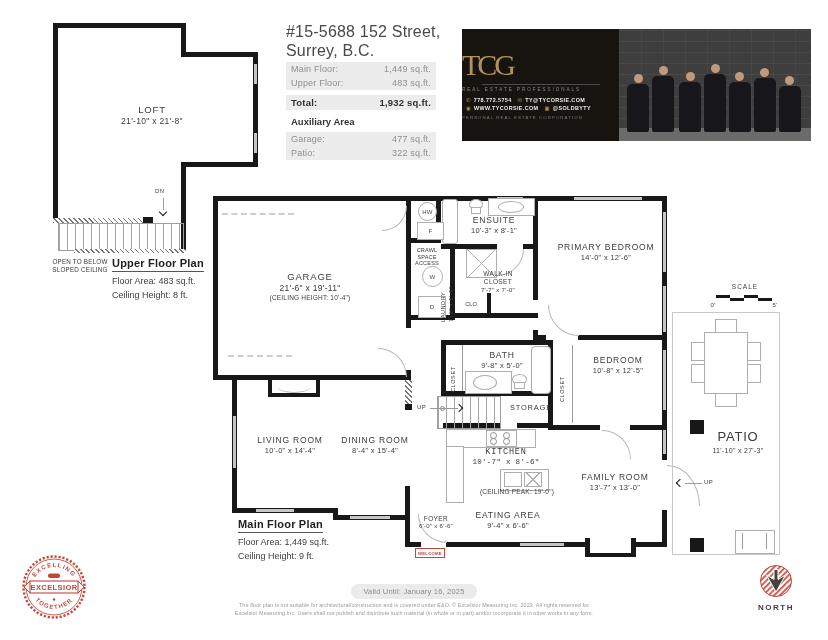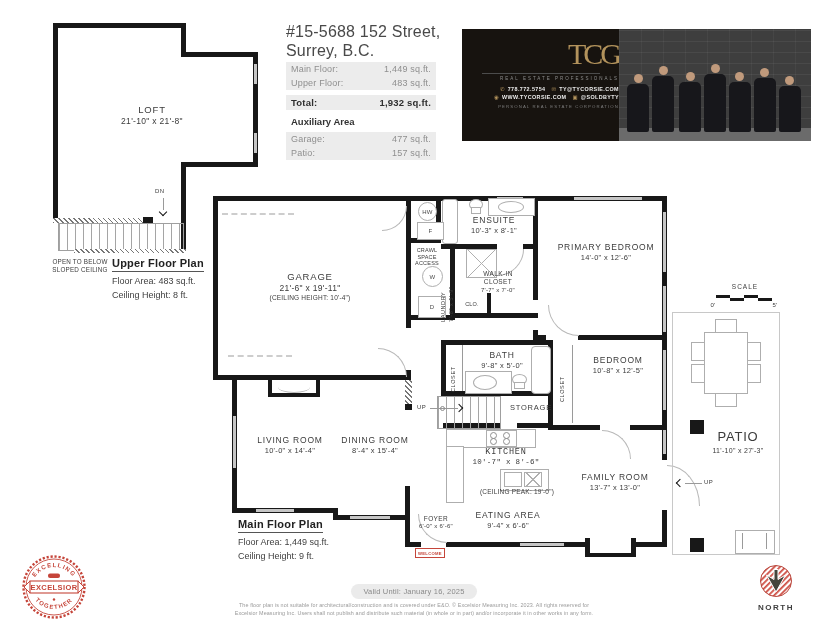--- a/index.html
+++ b/index.html
@@ -41,21 +41,21 @@
   .fr{display:flex;justify-content:space-between;background:#ececec;padding:2px 5px;
       font-size:9px;color:#8f8f8f;letter-spacing:0.2px;}
   .fr.total{font-weight:bold;color:#2f2f2f;margin-top:5px;font-size:9.5px;}
   .auxh{font-weight:bold;color:#333;font-size:9.5px;margin:6px 0 5px 5px;}
   
   .ptitle{position:absolute;color:#222;}
   .ptitle .t{font-weight:bold;font-size:11px;border-bottom:1px solid #555;padding-bottom:2px;display:inline-block;letter-spacing:0.2px;}
   .ptitle .s{font-size:9px;color:#3f3f3f;margin-top:3px;line-height:1.5;}
   
   .banner{position:absolute;left:462px;top:29px;width:349px;height:112px;background:#17130f;display:flex;}
-  .bleft{width:157px;text-align:right;padding-top:8px;}
+  .bleft{width:157px;text-align:left;padding-top:19px;}
   .mono{font-family:"Liberation Serif",serif;font-size:30px;letter-spacing:-3px;color:#b3935c;line-height:1.1;}
   .brand{font-size:12.5px;letter-spacing:0.5px;color:#fff;margin-top:2px;white-space:nowrap;}
   .brand .b1{font-weight:bold;}
   .brand .b2{color:#bdbdbd;font-weight:normal;margin-left:3px;}
   .bdiv{width:118px;height:1px;background:#4c4c4c;margin:3px auto 2px auto;}
   .btag{font-size:4.5px;letter-spacing:2px;color:#8d8d8d;}
   .bcontact{font-size:5.4px;font-weight:bold;color:#ececec;letter-spacing:0.4px;margin-top:5px;white-space:nowrap;}
   .bcontact .ic{color:#b3935c;font-weight:normal;font-size:5.4px;margin:0 1px 0 4px;}
   .bcorp{font-size:4.3px;letter-spacing:1.1px;color:#7d7d7d;margin-top:4px;}
   .bphoto{position:relative;flex:1;background:#3e3e3e;overflow:hidden;
@@ -103,21 +103,21 @@
       <span>Total:</span>
       <span>1,932 sq.ft.</span>
     </div>
     <div class="auxh">Auxiliary Area</div>
     <div class="fr">
       <span>Garage:</span>
       <span>477 sq.ft.</span>
     </div>
     <div class="fr">
       <span>Patio:</span>
-      <span>157 sq.ft.</span>
+      <span>322 sq.ft.</span>
     </div>
   </div>
 
   <div class="banner">
     <div class="bleft">
       <div class="mono">TCG</div>
       <div class="bdiv"></div>
       <div class="btag">REAL ESTATE PROFESSIONALS</div>
       <div class="bcontact">
         <span class="ic">✆</span>

